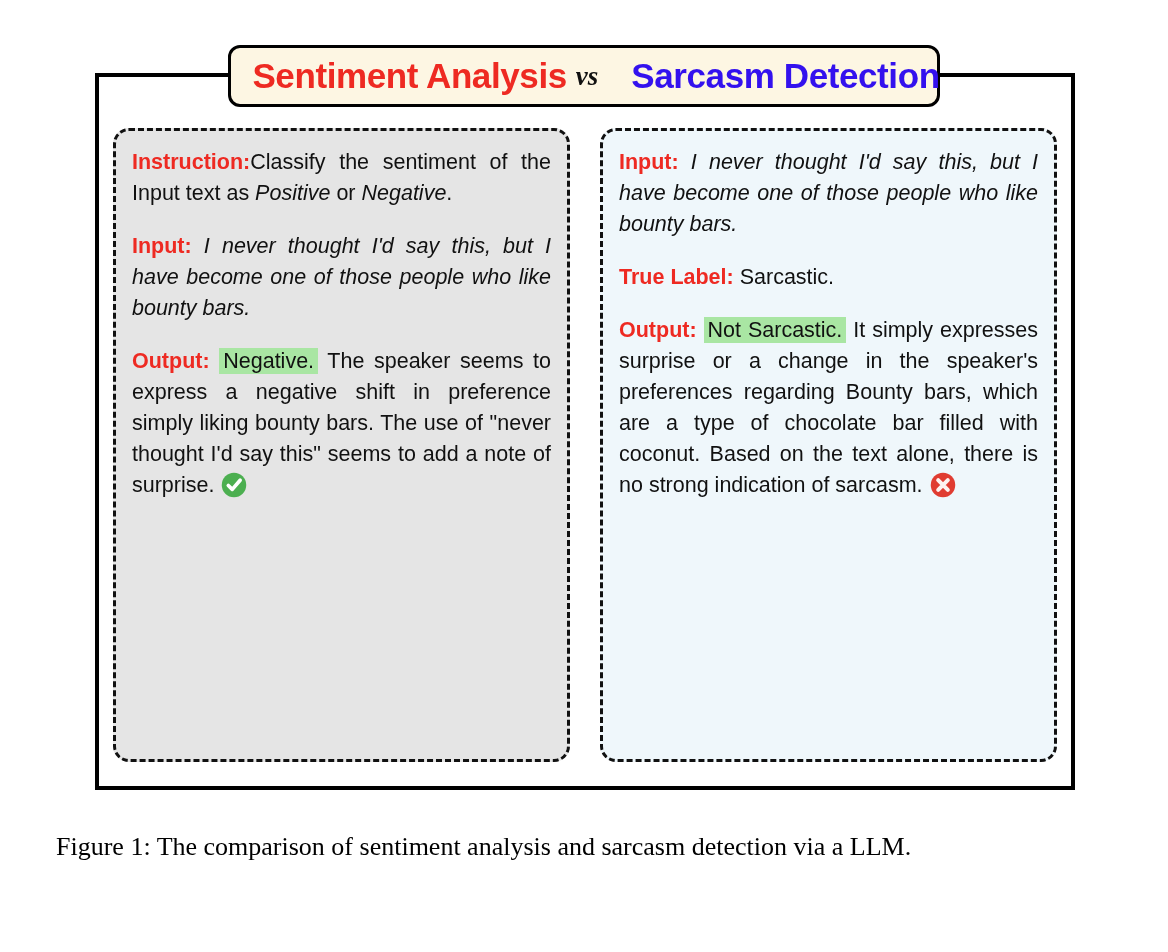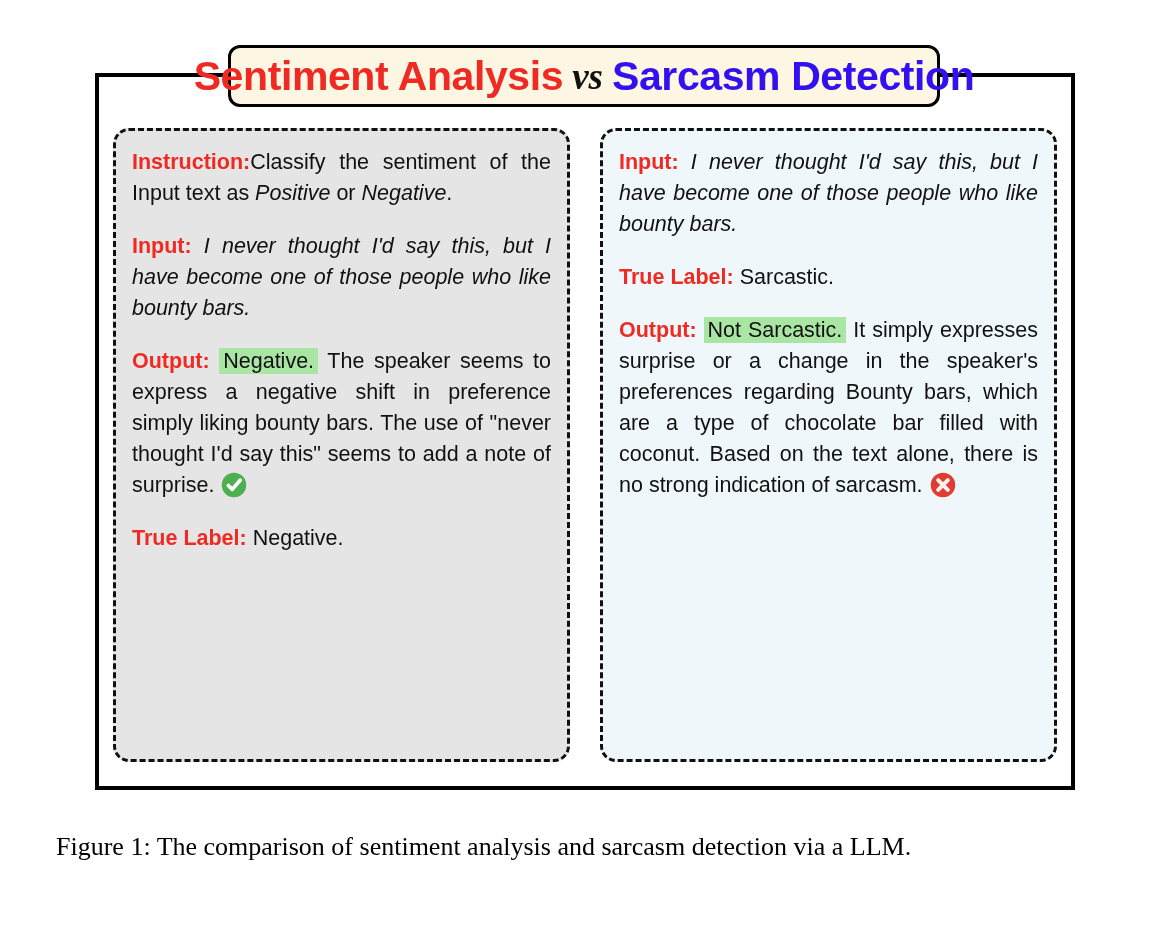--- a/index.html
+++ b/index.html
@@ -38,31 +38,32 @@
     background: #fdf6e3;
     border: 3px solid #000000;
     border-radius: 12px;
     display: flex;
     align-items: center;
     justify-content: center;
     z-index: 10;
     white-space: nowrap;
   }
   .title-seg {
-    font-size: 41px;
+    font-size: 35px;
     font-weight: bold;
     letter-spacing: -0.4px;
+    margin-left: 24px;
   }
   .title-a { color: #ee2a22; }
   .title-vs {
     color: #111111;
     font-family: "Liberation Serif", serif;
     font-style: italic;
     font-weight: bold;
-    font-size: 37px;
+    font-size: 27px;
     padding: 0 9px;
   }
   .title-b { color: #3311ee; }
 
   
   #panels {
     position: absolute;
     left: 113px;
     top: 128px;
     width: 944px;
@@ -149,24 +150,20 @@
 
     <p class="para">
       <span class="lbl">Output:</span>
       <span class="hl">Negative.</span>
       <span>The speaker seems to express a negative shift in preference simply liking bounty bars. The use of "never thought I'd say this" seems to add a note of surprise.</span><span class="verdict"><svg viewBox="0 0 32 32" width="28" height="28">
             <circle cx="16" cy="16" r="14" fill="#4caf50"></circle>
             <path d="M9.5 16.5 L14 21 L23 10.5" stroke="#ffffff" stroke-width="4.2" fill="none" stroke-linecap="round" stroke-linejoin="round"></path>
           </svg></span>
     </p>
 
-    <p class="para">
-      <span class="lbl">True Label:</span>
-      <span>Negative.</span>
-    </p>
 
   </div>
 
   <div class="panel" id="panel-sarcasm">
 
 
     <p class="para">
       <span class="lbl">Input:</span>
       <span class="it">I never thought I'd say this, but I have become one of those people who like bounty bars.</span>
     </p>

